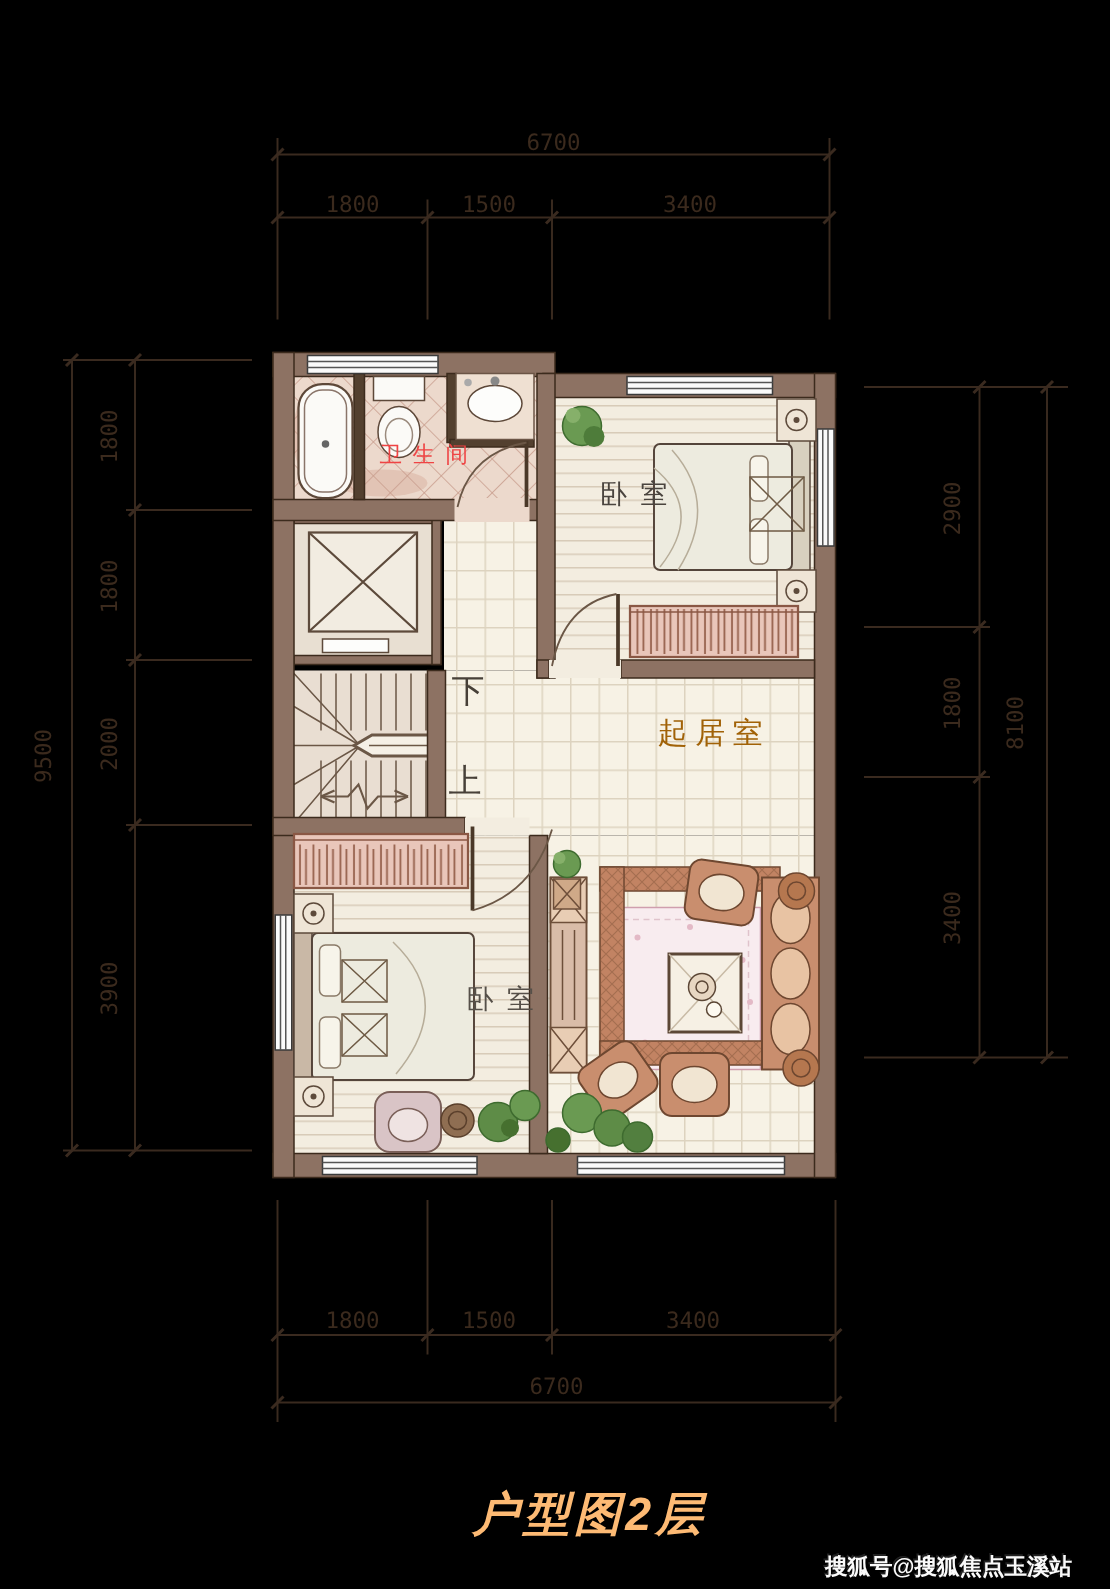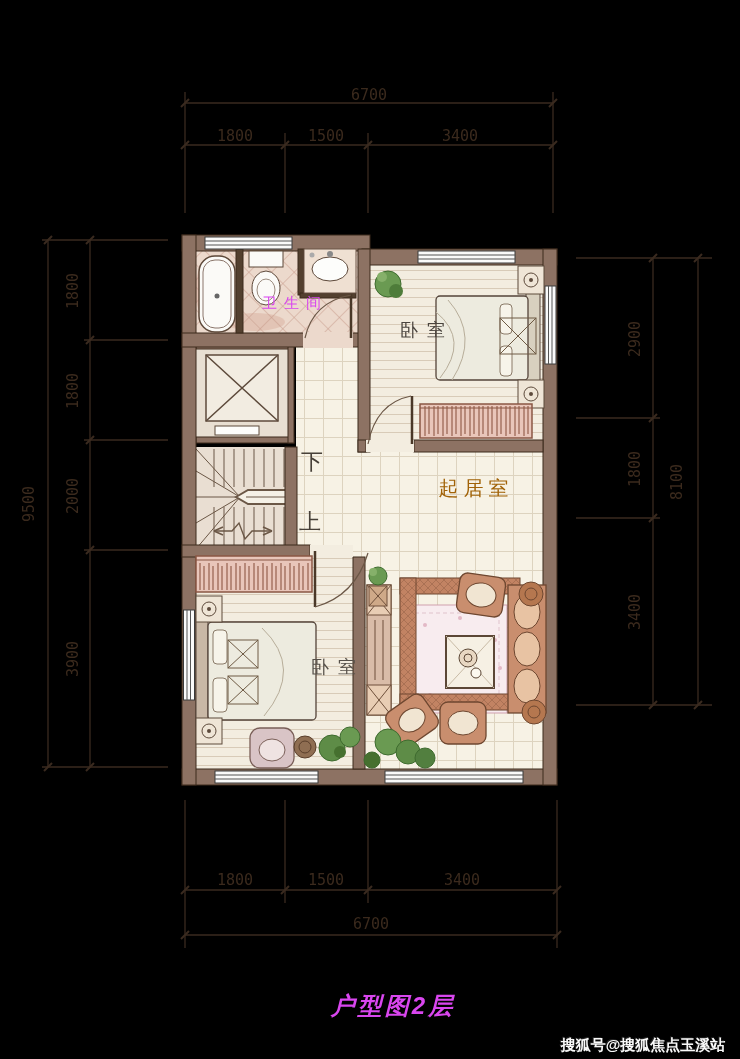--- a/index.html
+++ b/index.html
@@ -3,21 +3,21 @@
 <meta charset="utf-8">
 <style>
   html,body{margin:0;padding:0;background:#000;}
   #canvas{position:relative;width:740px;height:1059px;background:#000;overflow:hidden;
           font-family:"Liberation Sans",sans-serif;}
   #plan-svg{position:absolute;left:0;top:0;width:740px;height:1059px;}
   .lbl{position:absolute;text-align:center;white-space:nowrap;line-height:1.1;}
   .dim{font-size:15px;color:#3b2a1d;font-family:"DejaVu Sans Mono","Liberation Mono",monospace;}
   .dimv{transform:rotate(-90deg);}
   .room{font-family:"DejaVu Sans","Liberation Sans",sans-serif;}
-  .title{font-size:24px;font-weight:bold;font-style:italic;color:#d946ef;letter-spacing:3px;}
+  .title{font-size:31px;font-weight:bold;font-style:italic;color:#fdba74;letter-spacing:3px;}
   .watermark{font-size:15px;font-weight:bold;color:#fafafa;
              text-shadow:1px 1px 0 #000,-1px -1px 0 #222,0 0 3px #000;}
 </style>
 </head>
 <body>
 
 <div id="canvas">
 
 <svg id="plan-svg" viewBox="0 0 740 1059">
   <defs>
@@ -335,23 +335,23 @@
   <div class="lbl dim dimv" style="left:43px;top:383px;width:60px;height:16px;">1800</div>
   <div class="lbl dim dimv" style="left:43px;top:488px;width:60px;height:16px;">2000</div>
   <div class="lbl dim dimv" style="left:43px;top:651px;width:60px;height:16px;">3900</div>
   <div class="lbl dim dimv" style="left:-1px;top:496px;width:60px;height:16px;">9500</div>
 
   <div class="lbl dim dimv" style="left:605px;top:331px;width:60px;height:16px;">2900</div>
   <div class="lbl dim dimv" style="left:605px;top:461px;width:60px;height:16px;">1800</div>
   <div class="lbl dim dimv" style="left:605px;top:604px;width:60px;height:16px;">3400</div>
   <div class="lbl dim dimv" style="left:647px;top:474px;width:60px;height:16px;">8100</div>
 
-  <div class="lbl room" style="left:244px;top:295px;width:84px;font-size:15px;letter-spacing:7px;color:#d946ef;text-align:right;">卫生间</div>
+  <div class="lbl room" style="left:244px;top:295px;width:84px;font-size:15px;letter-spacing:7px;color:#ef4444;">卫生间</div>
   <div class="lbl room" style="left:390px;top:320px;width:74px;font-size:18px;letter-spacing:9px;color:#4a443e;">卧室</div>
   <div class="lbl room" style="left:426px;top:477px;width:100px;font-size:20px;letter-spacing:5px;color:#a16207;">起居室</div>
   <div class="lbl room" style="left:301px;top:657px;width:74px;font-size:18px;letter-spacing:9px;color:#565049;">卧室</div>
   <div class="lbl room" style="left:299px;top:450px;width:26px;font-size:22px;color:#474038;">下</div>
   <div class="lbl room" style="left:297px;top:510px;width:26px;font-size:22px;color:#474038;">上</div>
 
   <div class="lbl title" style="left:243px;top:993px;width:300px;">户型图2层</div>
-  <div class="lbl watermark" style="left:550px;top:1037px;width:186px;text-align:center;">搜狐号@搜狐焦点玉溪站</div>
+  <div class="lbl watermark" style="left:550px;top:1037px;width:186px;text-align:left;">搜狐号@搜狐焦点玉溪站</div>
 
 </div>
 
 </body></html>

